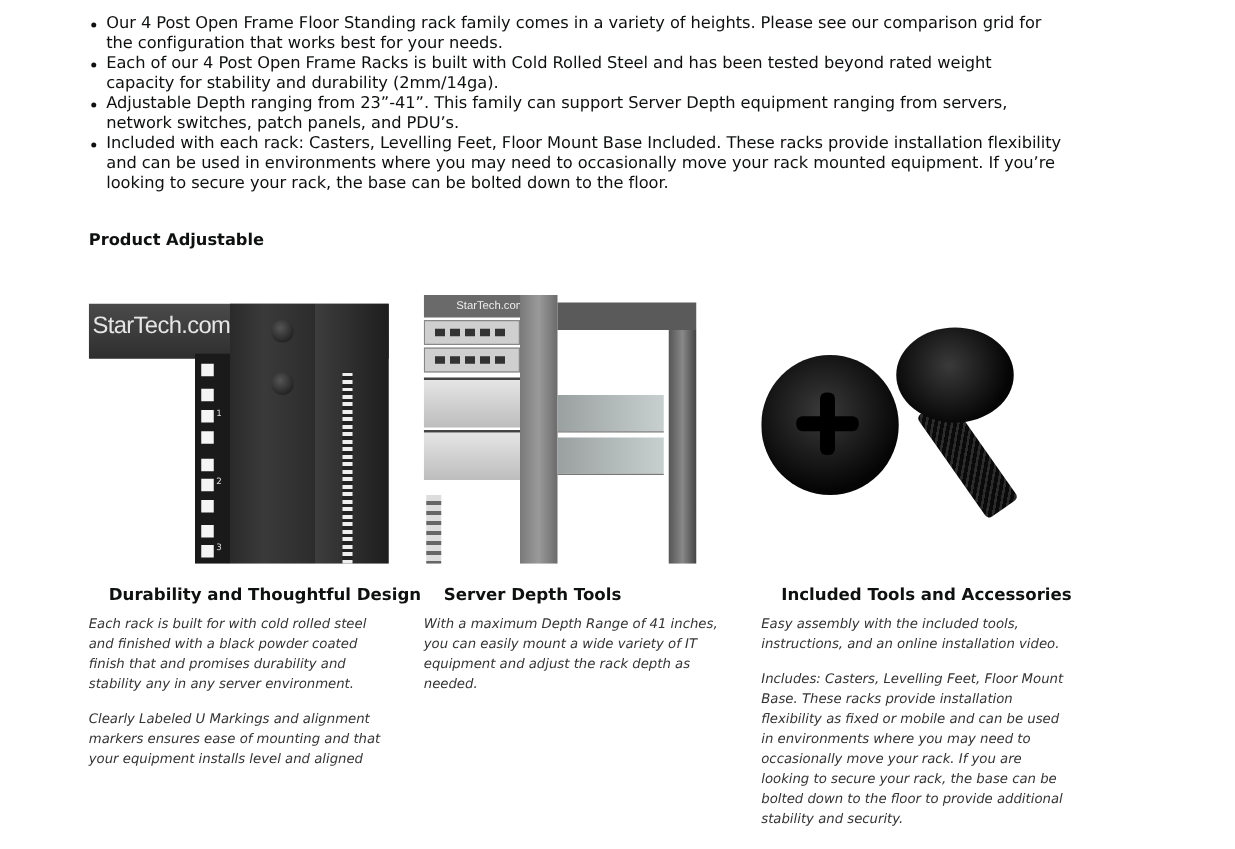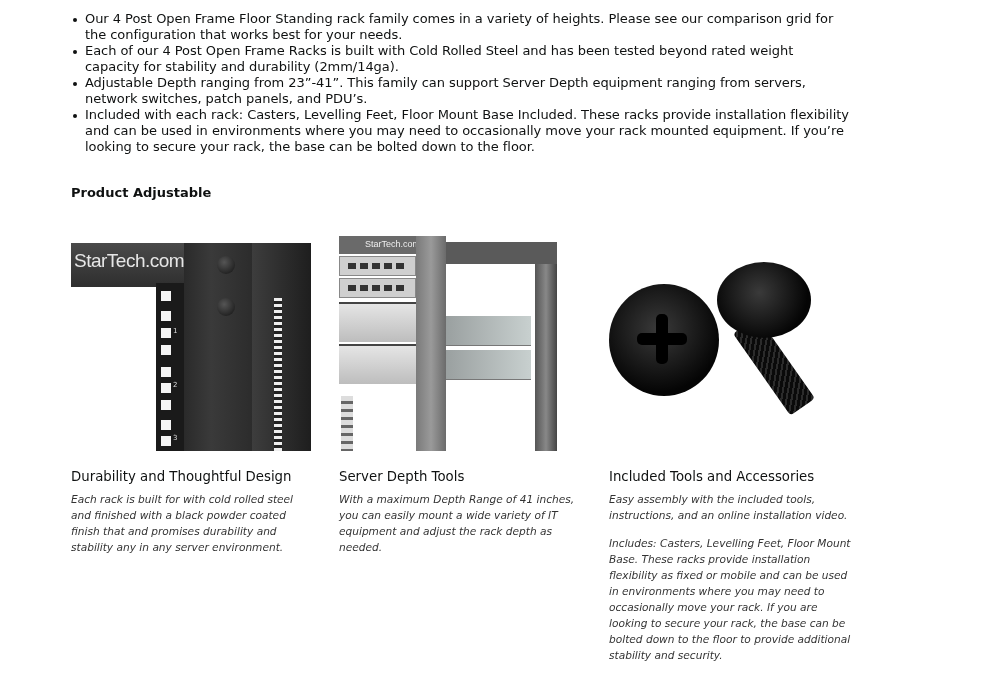--- a/index.html
+++ b/index.html
@@ -11,21 +11,21 @@
     .bullets li::before { content: ""; position: absolute; left: 2px; top: 6.5px; width: 4px; height: 4px; border-radius: 50%; background: #0F1111; }
 
     .section-title { position: absolute; left: 71px; top: 185px; font-size: 13px; font-weight: bold; color: #0F1111; }
 
     .col { position: absolute; top: 236px; }
     .col-1 { left: 71px; width: 245px; }
     .col-2 { left: 339px; width: 245px; }
     .col-3 { left: 609px; width: 245px; }
 
     .img-box { position: relative; height: 215px; overflow: hidden; }
-    .col-title { position: absolute; top: 233px; left: 0; font-size: 13.3px; color: #0F1111; white-space: nowrap; }
+    .col-title { position: absolute; top: 233px; left: 16px; font-size: 13.3px; color: #0F1111; white-space: nowrap; font-weight: bold; }
     .col-body { position: absolute; top: 255px; left: 0; width: 245px; }
     .col-body p { font-size: 10.6px; line-height: 16px; color: #333333; margin-bottom: 12px; font-style: italic; }
 
     
     .rack1 { position: absolute; left: 0; top: 7px; width: 240px; height: 208px; background: #fff; }
     .rack1 .topbar { position: absolute; left: 0; top: 0; width: 240px; height: 44px; background: linear-gradient(#4a4a4a, #2e2e2e); }
     .rack1 .logo { position: absolute; left: 3px; top: 7px; color: #e6e6e6; font-size: 19px; font-family: "Liberation Sans", sans-serif; letter-spacing: -0.5px; }
     .rack1 .post { position: absolute; left: 113px; top: 0; width: 68px; height: 208px; background: linear-gradient(90deg, #2a2a2a, #3a3a3a 40%, #2c2c2c); }
     .rack1 .rail { position: absolute; left: 85px; top: 40px; width: 28px; height: 168px; background: #1a1a1a; }
     .rack1 .hole { position: absolute; left: 5px; width: 10px; height: 10px; background: #f5f5f5; }
@@ -91,20 +91,21 @@
       <div class="bolt" style="top:13px"></div>
       <div class="bolt" style="top:55px"></div>
       <div class="side">
           <div class="side-rail"></div>
         </div>
     </div>
   </div>
   <div class="col-title">Durability and Thoughtful Design</div>
   <div class="col-body">
     <p>Each rack is built for with cold rolled steel and finished with a black powder coated finish that and promises durability and stability any in any server environment.</p>
+    <p>Clearly Labeled U Markings and alignment markers ensures ease of mounting and that your equipment installs level and aligned</p>
   </div>
 </div>
 
 <div class="col col-2">
   <div class="img-box">
     <div class="rack2">
       <div class="top">
           <span class="logo2">StarTech.com</span>
         </div>
       <div class="panel" style="top:20px">

